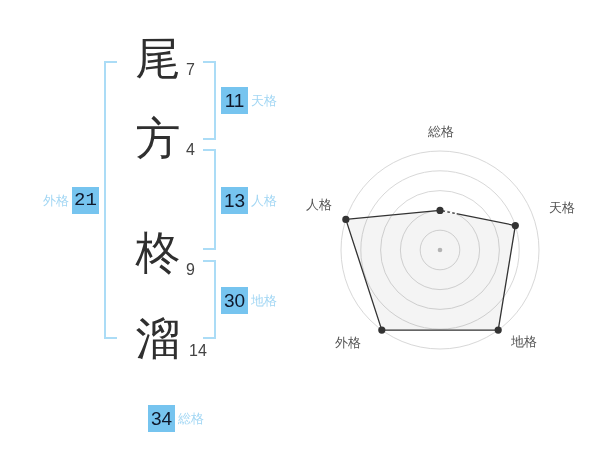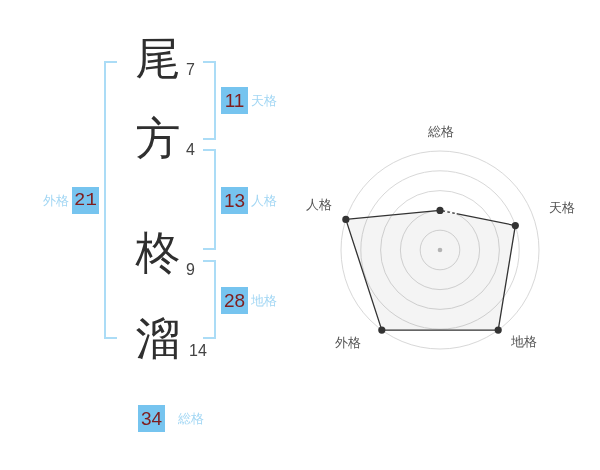--- a/index.html
+++ b/index.html
@@ -31,28 +31,28 @@
   .b-right {
     left:203px; width:13px;
     border-right:2px solid #abdcf6; border-top:2px solid #abdcf6; border-bottom:2px solid #abdcf6;
   }
   .b-r1 { top:61px;  height:79px; }
   .b-r2 { top:149px; height:101px; }
   .b-r3 { top:260px; height:79px; }
 
   .num-box {
     position:absolute; width:27px; height:27px;
-    background:#76c4ef; color:#7f1d1d;
+    background:#76c4ef; color:#0f172a;
     font-size:19px; line-height:27px; text-align:center;
   }
   .nb-ten { left:221px; top:87px; }
   .nb-jin { left:221px; top:187px; }
   .nb-chi { left:221px; top:287px; }
   .nb-gai { left:72px;  top:187px;font-family:Liberation Mono, monospace; }
-  .nb-sou { left:138px; top:405px; }
+  .nb-sou { left:148px; top:405px; }
 
   .cat-label {
     position:absolute; font-size:13px; line-height:14px; color:#a3d7f4;
     white-space:nowrap;
   }
   .cl-ten { left:251px; top:94px; }
   .cl-jin { left:251px; top:194px; }
   .cl-chi { left:251px; top:294px; }
   .cl-gai { left:36px;  top:194px; width:33px; text-align:right; }
   .cl-sou { left:178px; top:412px; }
@@ -84,21 +84,21 @@
   <div class="strokes s2">9</div>
   <div class="strokes s3">14</div>
 
   <div class="bracket b-left"></div>
   <div class="bracket b-right b-r1"></div>
   <div class="bracket b-right b-r2"></div>
   <div class="bracket b-right b-r3"></div>
 
   <div class="num-box nb-ten">11</div>
   <div class="num-box nb-jin">13</div>
-  <div class="num-box nb-chi">28</div>
+  <div class="num-box nb-chi">30</div>
   <div class="num-box nb-gai">21</div>
   <div class="num-box nb-sou">34</div>
 
   <div class="cat-label cl-ten">天格</div>
   <div class="cat-label cl-jin">人格</div>
   <div class="cat-label cl-chi">地格</div>
   <div class="cat-label cl-gai">外格</div>
   <div class="cat-label cl-sou">総格</div>
 
   <svg id="radar-svg" width="220" height="220" viewBox="0 0 220 220">

